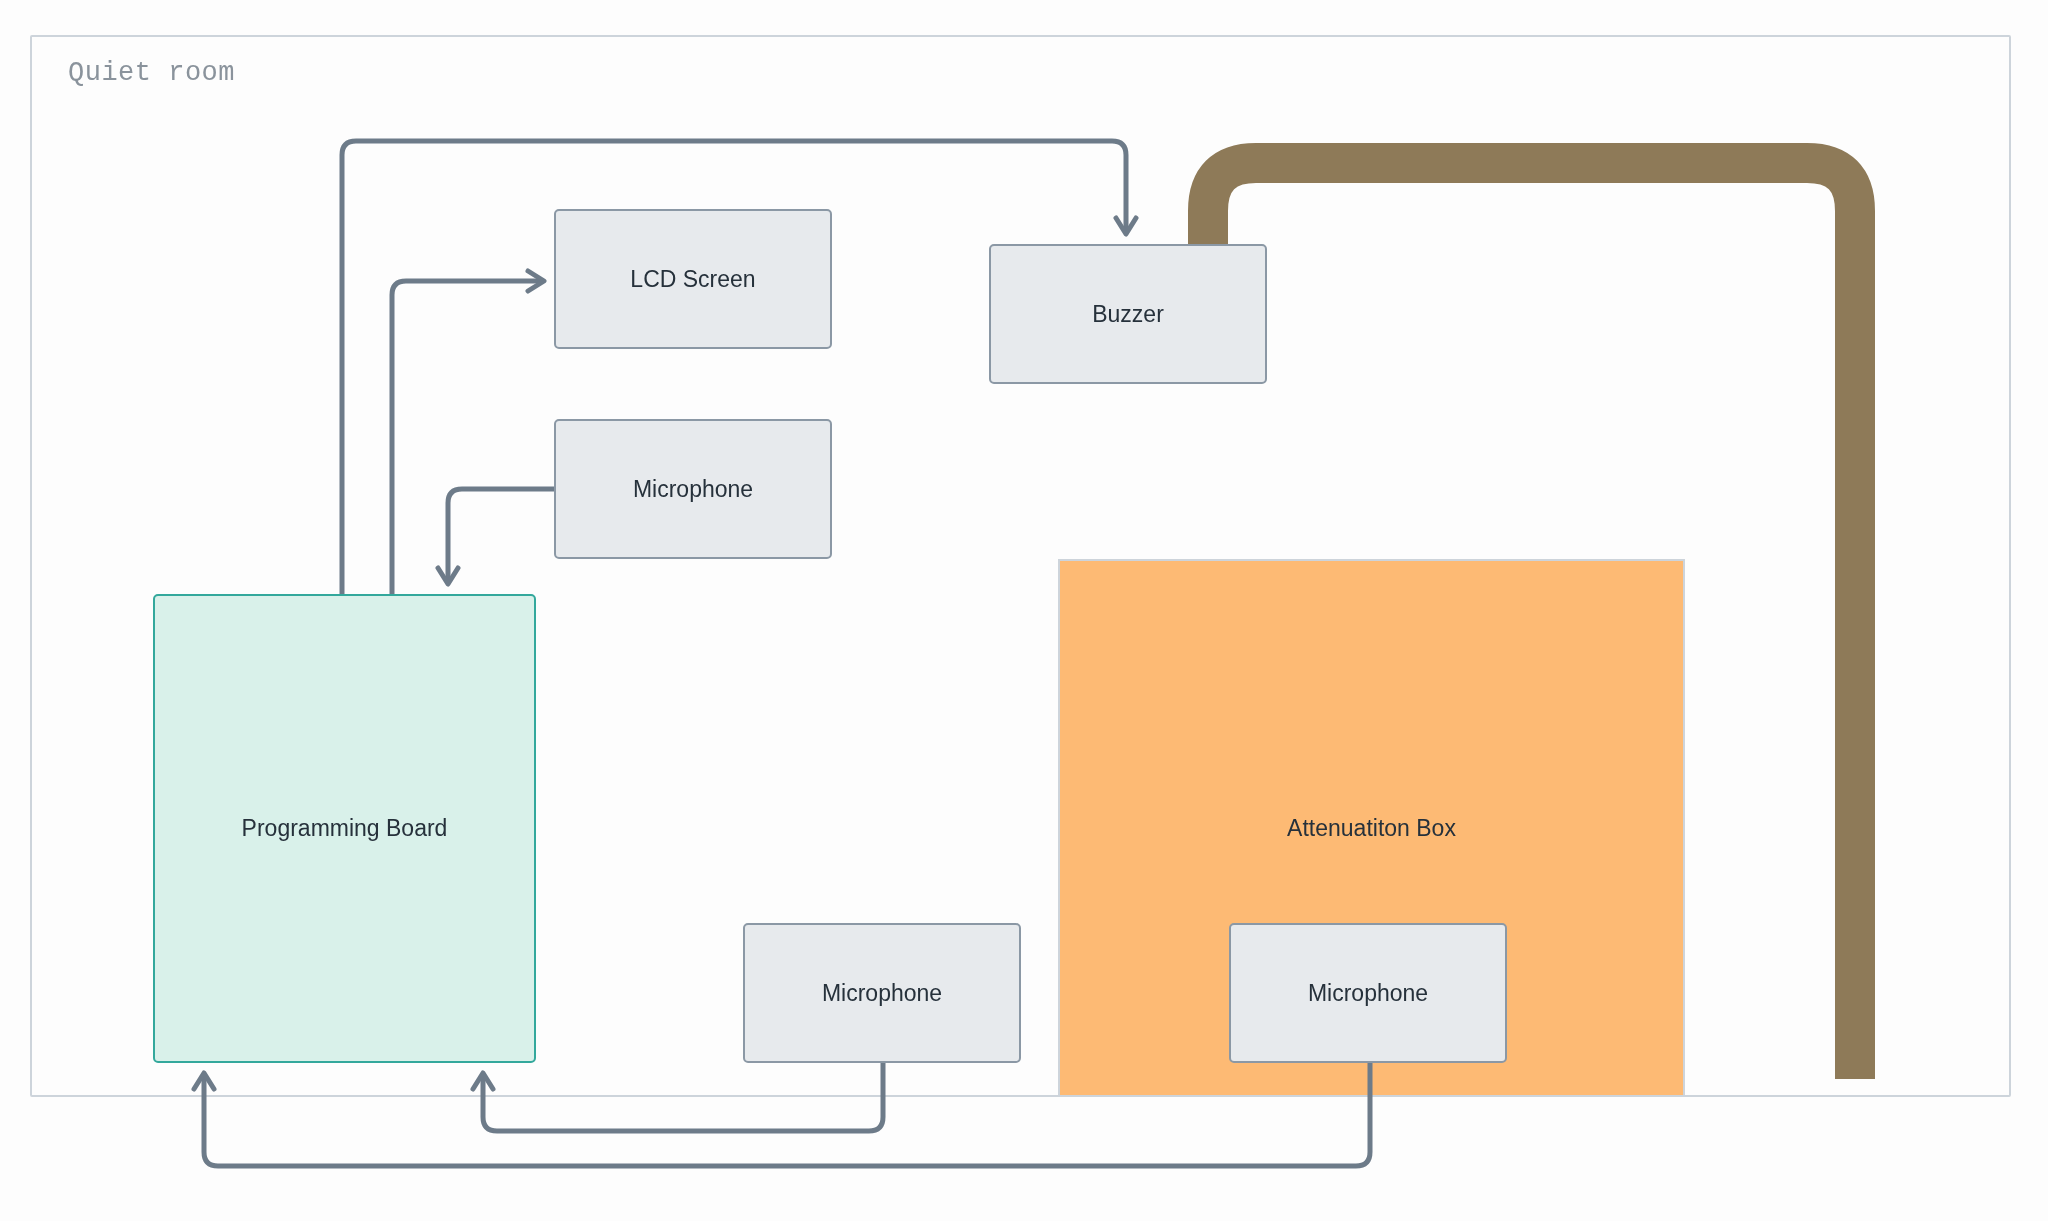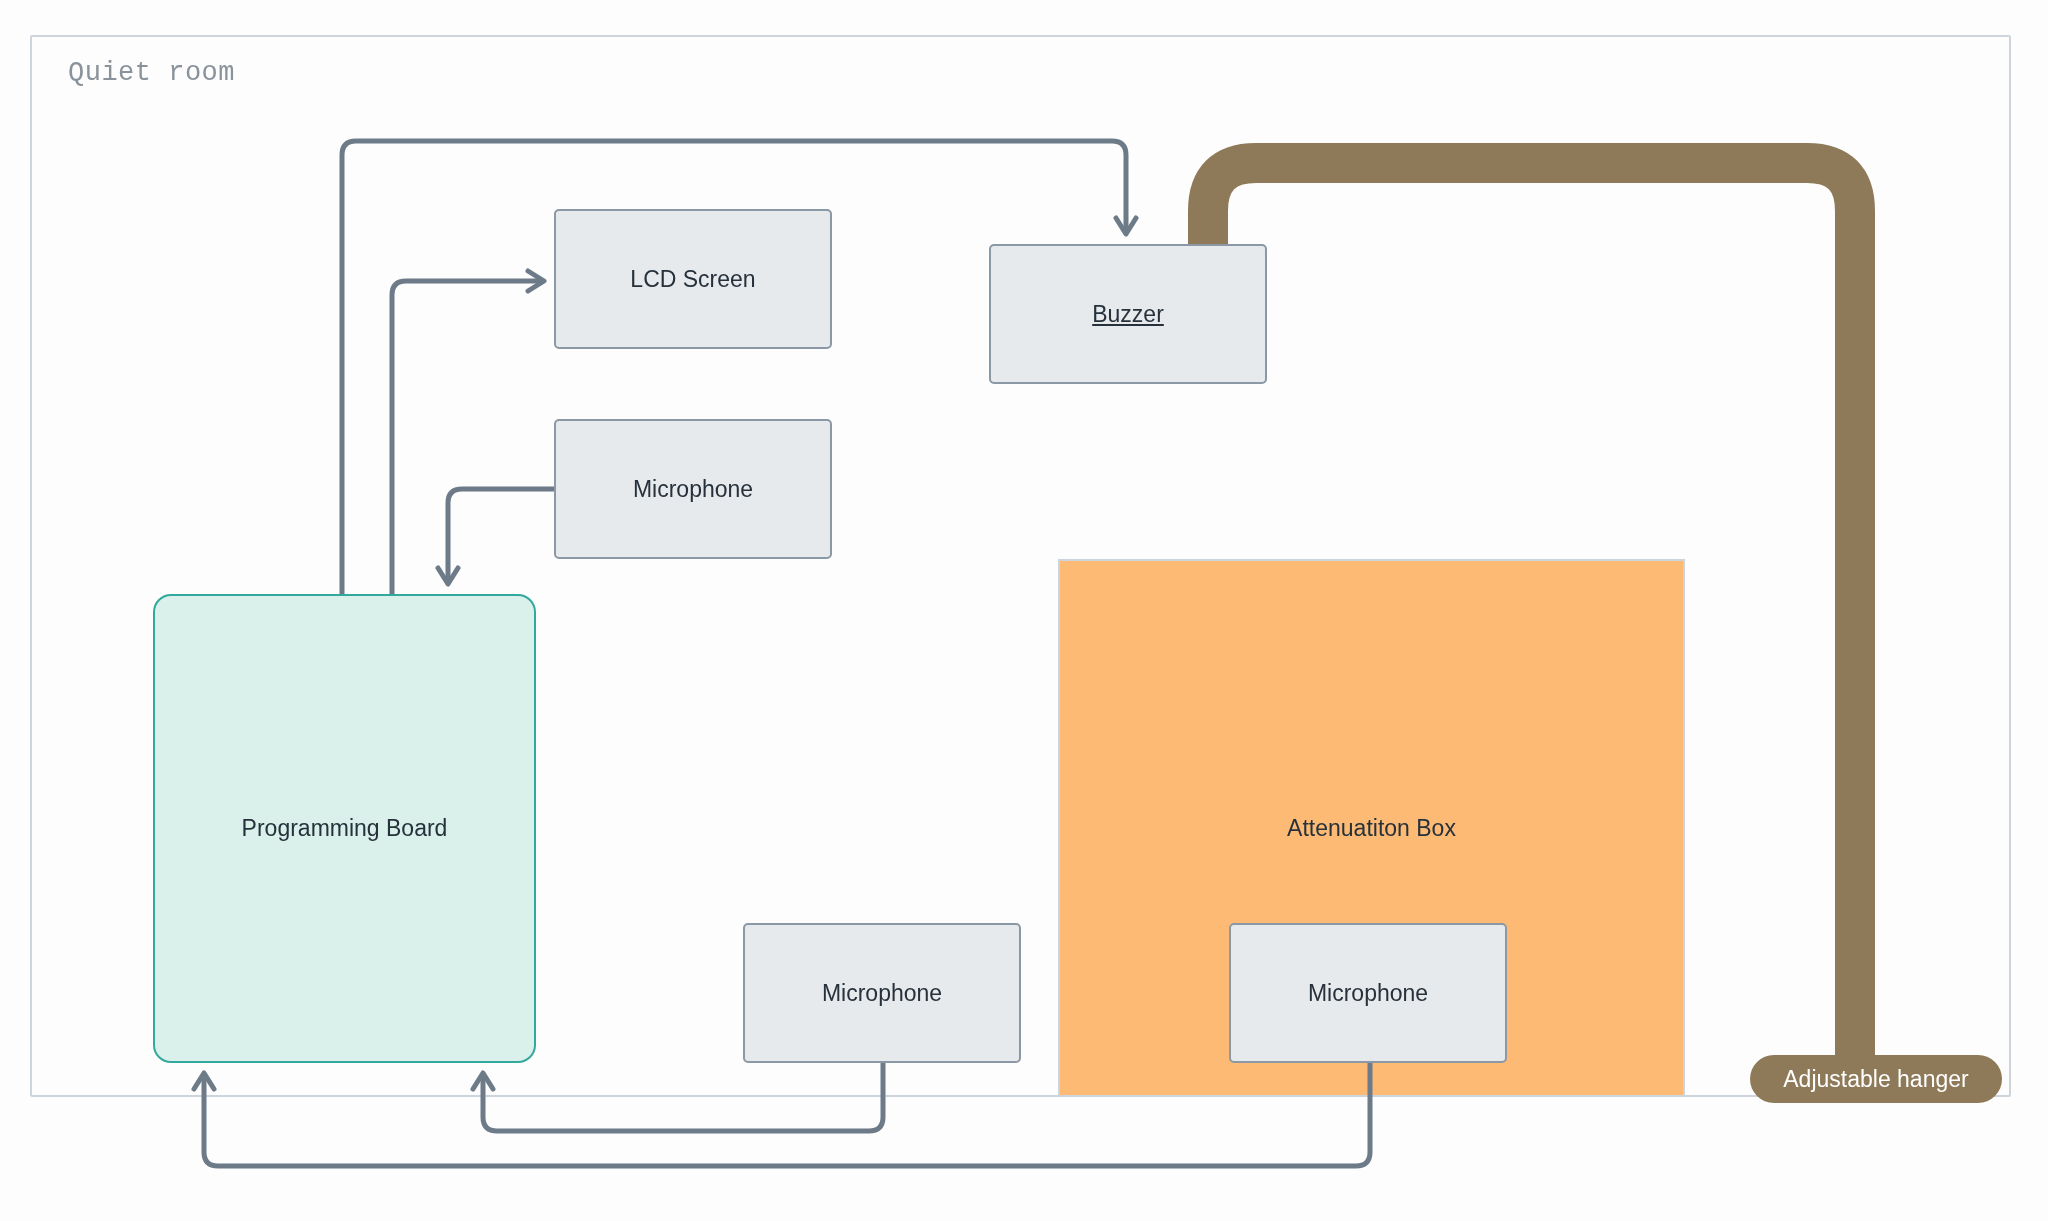--- a/index.html
+++ b/index.html
@@ -119,37 +119,34 @@
 
     <path d="M883,1063 L883,1117 Q883,1131 869,1131 L497,1131 Q483,1131 483,1117 L483,1073" fill="none" stroke="#6d7b89" stroke-width="5" marker-end="url(#arrowhead)"></path>
 
     <path d="M1370,1063 L1370,1152 Q1370,1166 1356,1166 L218,1166 Q204,1166 204,1152 L204,1073" fill="none" stroke="#6d7b89" stroke-width="5" marker-end="url(#arrowhead)"></path>
   </svg>
 
   <div class="node" style="left:554px; top:209px; width:278px; height:140px;align-items:center;">
     <span>LCD Screen</span>
   </div>
 
-  <div class="node" style="left:989px; top:244px; width:278px; height:140px;text-decoration:underline;">
+  <div class="node" style="left:989px; top:244px; width:278px; height:140px;">
     <span>Buzzer</span>
   </div>
 
   <div class="node" style="left:554px; top:419px; width:278px; height:140px;">
     <span>Microphone</span>
   </div>
 
-  <div class="node teal" style="left:153px; top:594px; width:383px; height:469px;border-radius:18px;">
+  <div class="node teal" style="left:153px; top:594px; width:383px; height:469px;">
     <span>Programming Board</span>
   </div>
 
   <div class="node" style="left:743px; top:923px; width:278px; height:140px;">
     <span>Microphone</span>
   </div>
 
   <div class="node" style="left:1229px; top:923px; width:278px; height:140px;">
     <span>Microphone</span>
   </div>
 
-  <div class="pill">
-    <span>Adjustable hanger</span>
-  </div>
 
 </div>
 
 </body></html>

